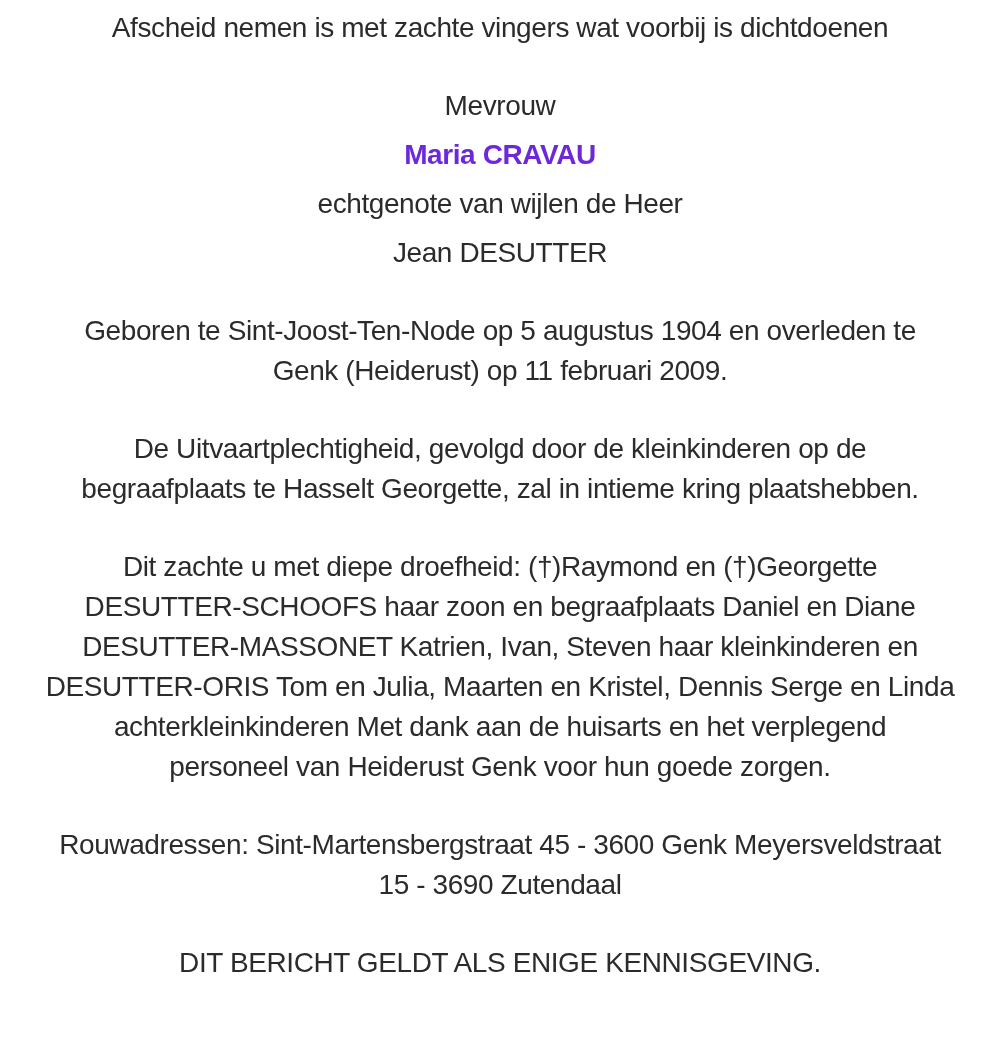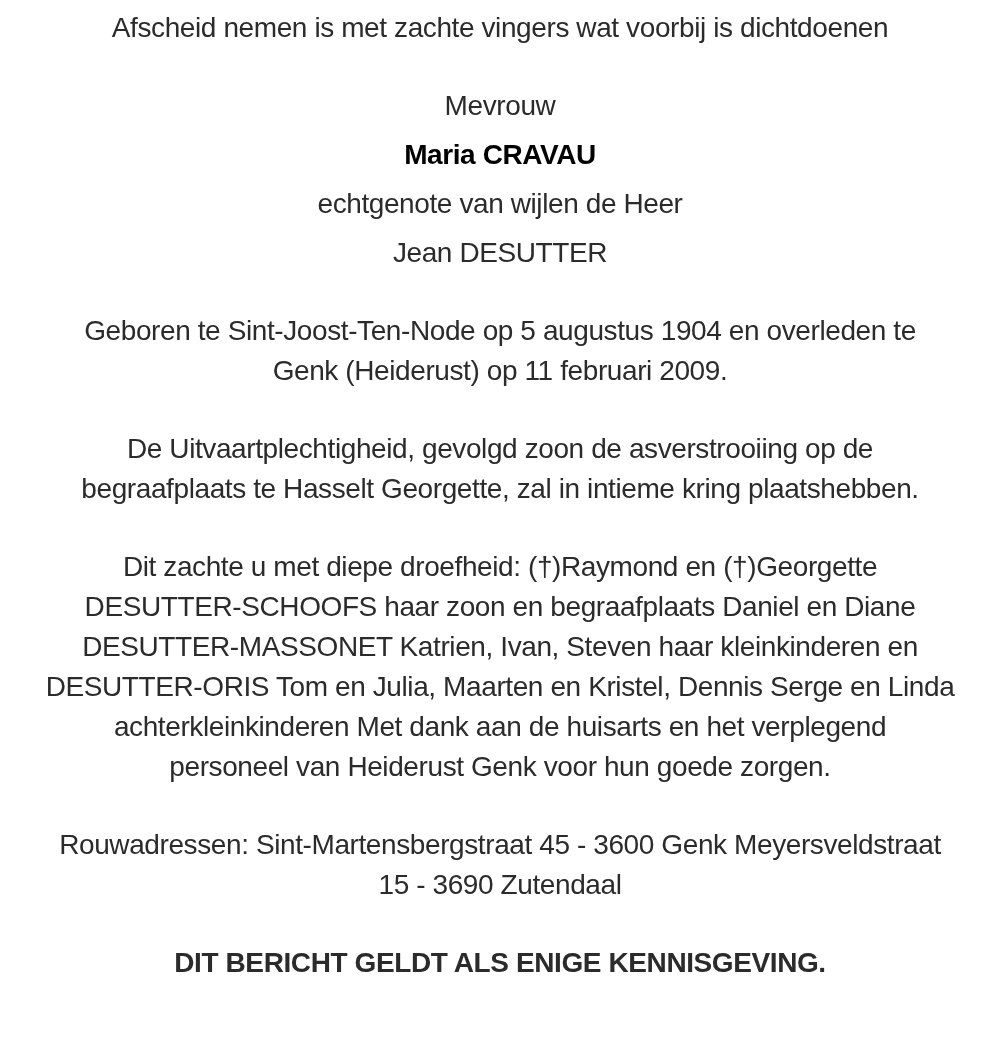--- a/index.html
+++ b/index.html
@@ -23,25 +23,24 @@
   }
   .para {
     margin: 0 0 38px 0;
     padding: 0;
   }
   .para.tight {
     margin-bottom: 9px;
   }
   .para.bold {
     font-weight: bold;
-    color: #000000;
+    color: #6d28d9;
   }
   .para:last-child {
     margin-bottom: 0;
-    font-weight: bold;
   }
   .line {
     display: block;
     white-space: nowrap;
   }
 </style>
 </head>
 <body>
 
 <div class="page">
@@ -59,21 +58,21 @@
         <span class="line">echtgenote van wijlen de Heer</span>
       </p>
       <p class="para">
         <span class="line">Jean DESUTTER</span>
       </p>
       <p class="para">
         <span class="line">Geboren te Sint-Joost-Ten-Node op 5 augustus 1904 en overleden te</span>
         <span class="line">Genk (Heiderust) op 11 februari 2009.</span>
       </p>
       <p class="para">
-        <span class="line">De Uitvaartplechtigheid, gevolgd zoon de asverstrooiing op de</span>
+        <span class="line">De Uitvaartplechtigheid, gevolgd door de kleinkinderen op de</span>
         <span class="line">begraafplaats te Hasselt Georgette, zal in intieme kring plaatshebben.</span>
       </p>
       <p class="para">
         <span class="line">Dit zachte u met diepe droefheid: (†)Raymond en (†)Georgette</span>
         <span class="line">DESUTTER-SCHOOFS haar zoon en begraafplaats Daniel en Diane</span>
         <span class="line">DESUTTER-MASSONET Katrien, Ivan, Steven haar kleinkinderen en</span>
         <span class="line">DESUTTER-ORIS Tom en Julia, Maarten en Kristel, Dennis Serge en Linda</span>
         <span class="line">achterkleinkinderen Met dank aan de huisarts en het verplegend</span>
         <span class="line">personeel van Heiderust Genk voor hun goede zorgen.</span>
       </p>

